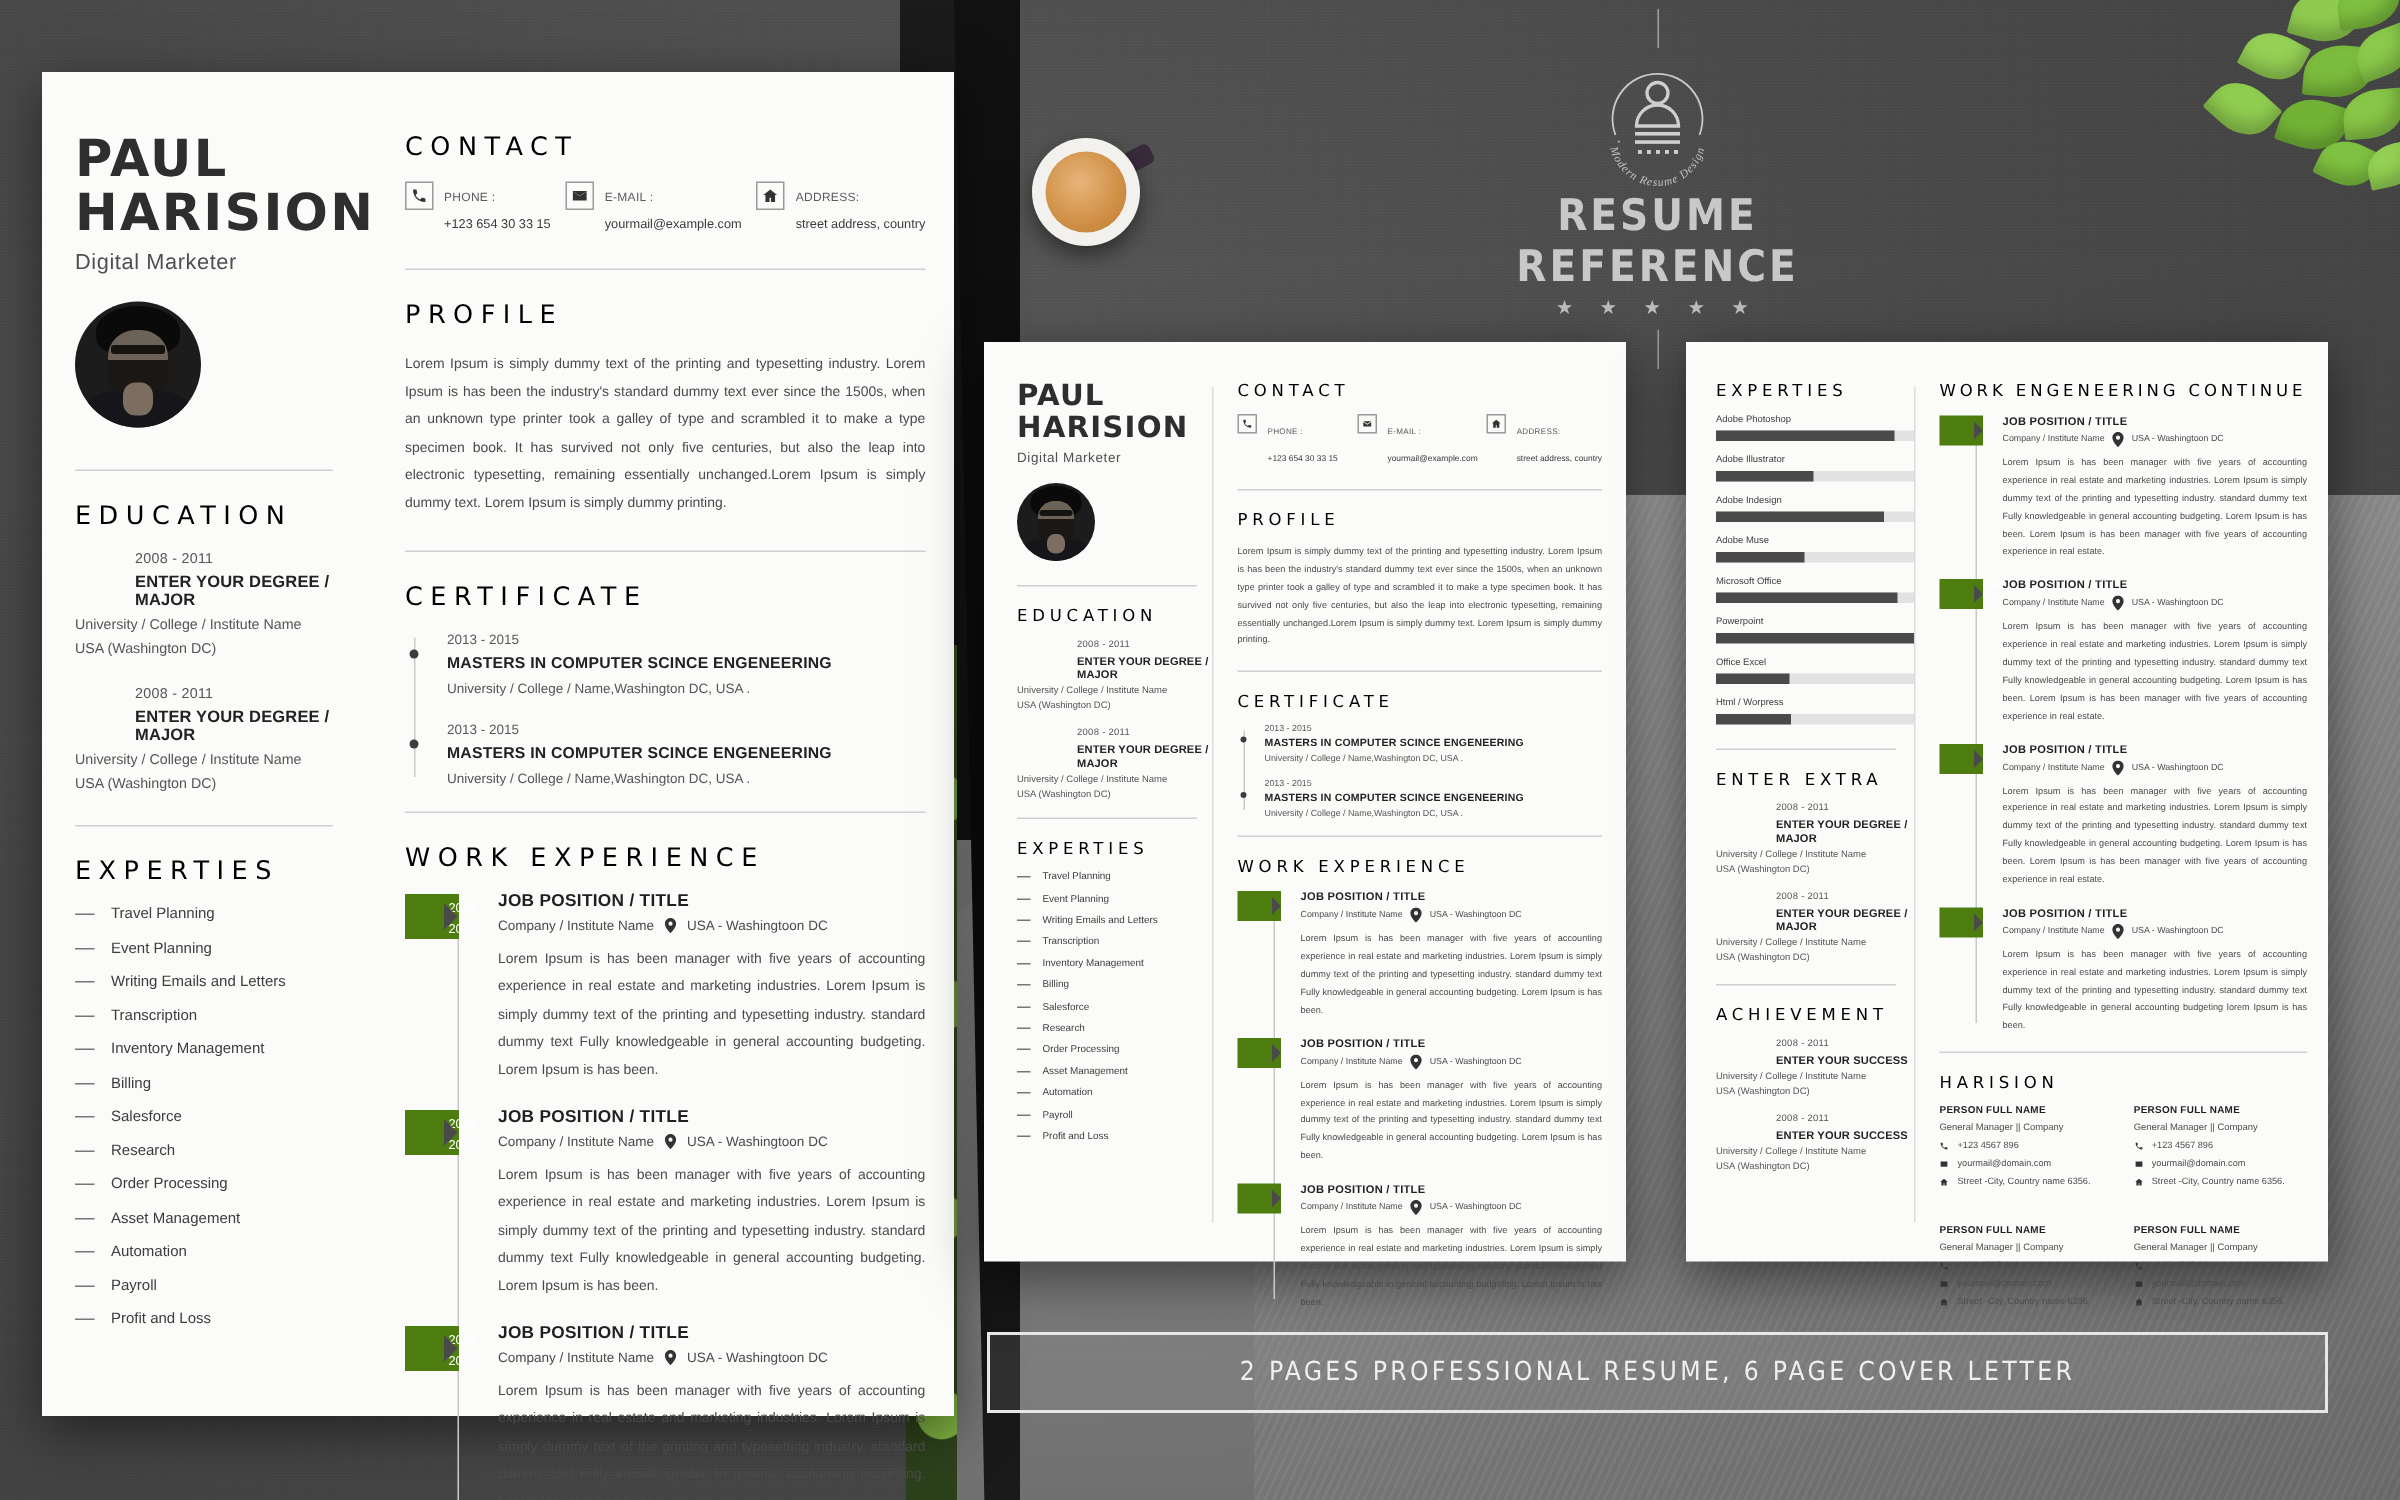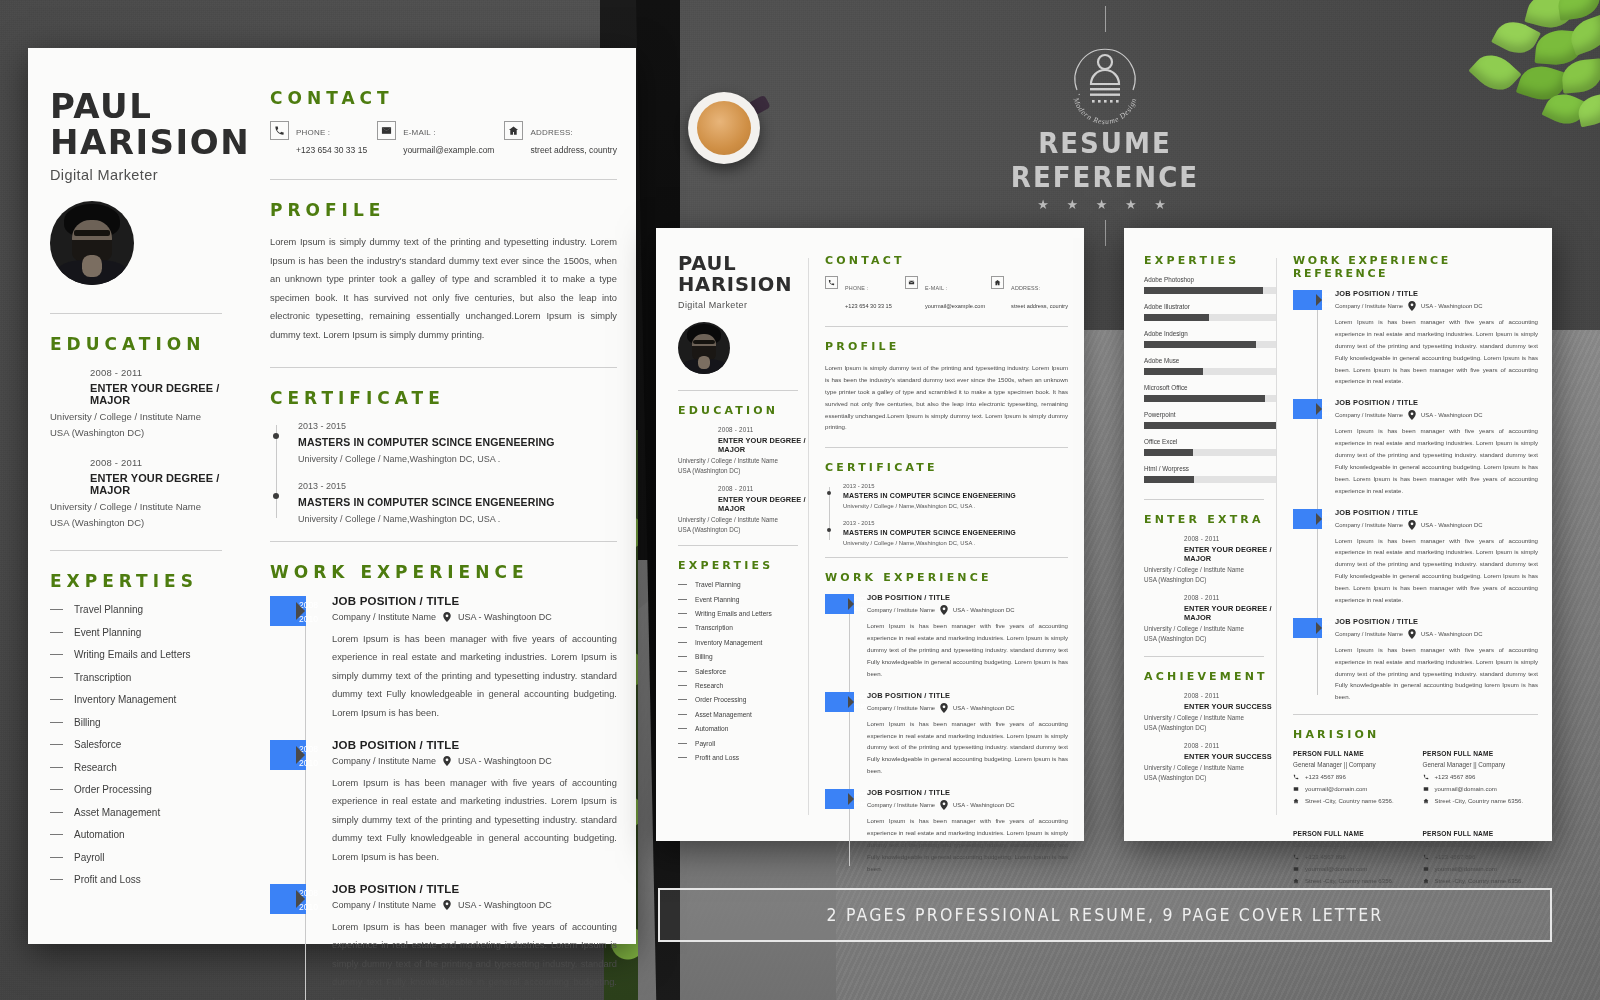--- a/index.html
+++ b/index.html
@@ -93,21 +93,21 @@
   .avatar{ width:84px; height:84px; border-radius:50%; margin-top:18px; overflow:hidden;
            background:#1c1c1c; position:relative; }
   .avatar .hair{ position:absolute; left:17%; top:4%; width:66%; height:40%; background:#0a0a0a; border-radius:50% 50% 40% 40%; }
   .avatar .face{ position:absolute; left:26%; top:22%; width:48%; height:46%; background:#6d6257; border-radius:46% 46% 50% 50%; }
   .avatar .beard{ position:absolute; left:26%; top:46%; width:48%; height:30%; background:#1a1714; border-radius:0 0 50% 50%; }
   .avatar .glass{ position:absolute; left:28%; top:34%; width:44%; height:8%; background:#15130f; border-radius:2px; }
   .avatar .body{ position:absolute; left:8%; top:70%; width:84%; height:34%; background:#15151a; border-radius:40% 40% 0 0; }
   .avatar .hand{ position:absolute; left:38%; top:64%; width:24%; height:26%; background:#7b6e61; border-radius:40%; }
 
   .hr{ height:1px; background:#cfcfcf; margin:20px 0 0 0; }
-  .sec-h{ font-size:17px; font-weight:700; letter-spacing:5px; color:#4d7c0f; margin:20px 0 13px;
+  .sec-h{ font-size:17px; font-weight:400; letter-spacing:5px; color:#000000; margin:20px 0 13px;
           font-family:"DejaVu Sans","Liberation Sans",sans-serif;}
   .yr{ font-size:9.5px; color:#555; letter-spacing:.2px;margin-left:40px; }
   .deg{ font-size:11px; font-weight:700; color:#222; margin-top:4px; letter-spacing:.1px;padding-left:40px;}
   .uni{ font-size:9.5px; color:#555; margin-top:5px; }
   .loc{ font-size:9.5px; color:#555; margin-top:5px; }
   .edu-block{ margin-bottom:19px; }
 
   .skill-li{ display:flex; align-items:center; gap:11px; margin-bottom:11.5px; }
   .skill-li .dash{ width:13px; height:1px; background:#777; flex:none; }
   .skill-li .t{ font-size:10px; color:#3d3d3d; }
@@ -125,21 +125,21 @@
   .tl:before{ content:""; position:absolute; left:6px; top:4px; bottom:6px; width:1px; background:#c9c9c9; }
   .tl-item{ position:relative; margin-bottom:17px; }
   .tl-item .dot{ position:absolute; left:-25px; top:12px; width:6px; height:6px; border-radius:50%; background:#3c3c3c;}
   .cert-yr{ font-size:9px; color:#5a5a5a; }
   .cert-t{ font-size:10.5px; font-weight:700; color:#222; margin-top:5px; letter-spacing:.15px;}
   .cert-s{ font-size:9px; color:#555; margin-top:6px; }
 
   .we{ position:relative; padding-left:62px; }
   .we:before{ content:""; position:absolute; left:35px; top:6px; bottom:8px; width:1px; background:#c9c9c9;}
   .we-item{ position:relative; margin-bottom:16px; }
-  .badge{ position:absolute; left:-62px; top:1px; width:36px; height:30px; background:#3b82f6; color:#fff;
+  .badge{ position:absolute; left:-62px; top:1px; width:36px; height:30px; background:#4d7c0f; color:#fff;
           font-size:8.5px; line-height:14px; text-align:center; padding-top:2px;padding-left:29px; }
   .badge:after{ content:""; position:absolute; right:-8px; top:6px; border:9px solid transparent; border-left:9px solid #4a4a4a; }
   .job-t{ font-size:11.5px; font-weight:700; color:#1f1f1f; letter-spacing:.2px; }
   .job-m{ font-size:9px; color:#4a4a4a; margin-top:5px; display:flex; align-items:center; gap:7px; }
   .pin{ width:8px; height:10px; flex:none; }
   .job-p{ font-size:9.3px; line-height:2.0; color:#4a4a4a; text-align:justify; margin-top:8px; }
 
   
   #page2{ left:656px; top:228px; width:428px; height:613px; display:flex; }
   #page2 .col-l{ width:152px; padding:26px 0 0 22px; }
@@ -710,21 +710,21 @@
       <div class="yr">2008 - 2011</div>
       <div class="deg">ENTER YOUR SUCCESS</div>
       <div class="uni">University / College / Institute Name</div>
       <div class="loc">USA (Washington DC)</div>
     </div>
   </div>
 
   <div class="vline"></div>
 
   <div class="col-r">
-    <div class="sec-h" style="margin-top:0;letter-spacing:2.6px;">WORK EXPERIENCE REFERENCE</div>
+    <div class="sec-h" style="margin-top:0;letter-spacing:2.6px;">WORK ENGENEERING CONTINUE</div>
     <div class="we">
       <div class="we-item">
         <span class="badge"><span>2008</span><br><span>2010</span></span>
         <div class="job-t">JOB POSITION / TITLE</div>
         <div class="job-m">
           <span>Company / Institute Name</span>
           <svg class="pin" viewBox="0 0 12 16">
               <path d="M6 0C2.7 0 0 2.7 0 6c0 4.5 6 10 6 10s6-5.5 6-10c0-3.3-2.7-6-6-6zm0 8.2A2.2 2.2 0 1 1 6 3.8a2.2 2.2 0 0 1 0 4.4z" fill="#333"></path>
             </svg>
           <span>USA - Washingtoon DC</span>
@@ -858,14 +858,14 @@
               <path d="M12 3L2 11h3v10h6v-6h2v6h6V11h3z"></path>
             </svg>
             <span>Street -City, Country name 6356.</span>
           </div>
       </div>
     </div>
   </div>
 </div>
 
 <div class="banner">
-  <div class="t">2 PAGES PROFESSIONAL RESUME, 9 PAGE COVER LETTER</div>
+  <div class="t">2 PAGES PROFESSIONAL RESUME, 6 PAGE COVER LETTER</div>
 </div>
 
 </body></html>

